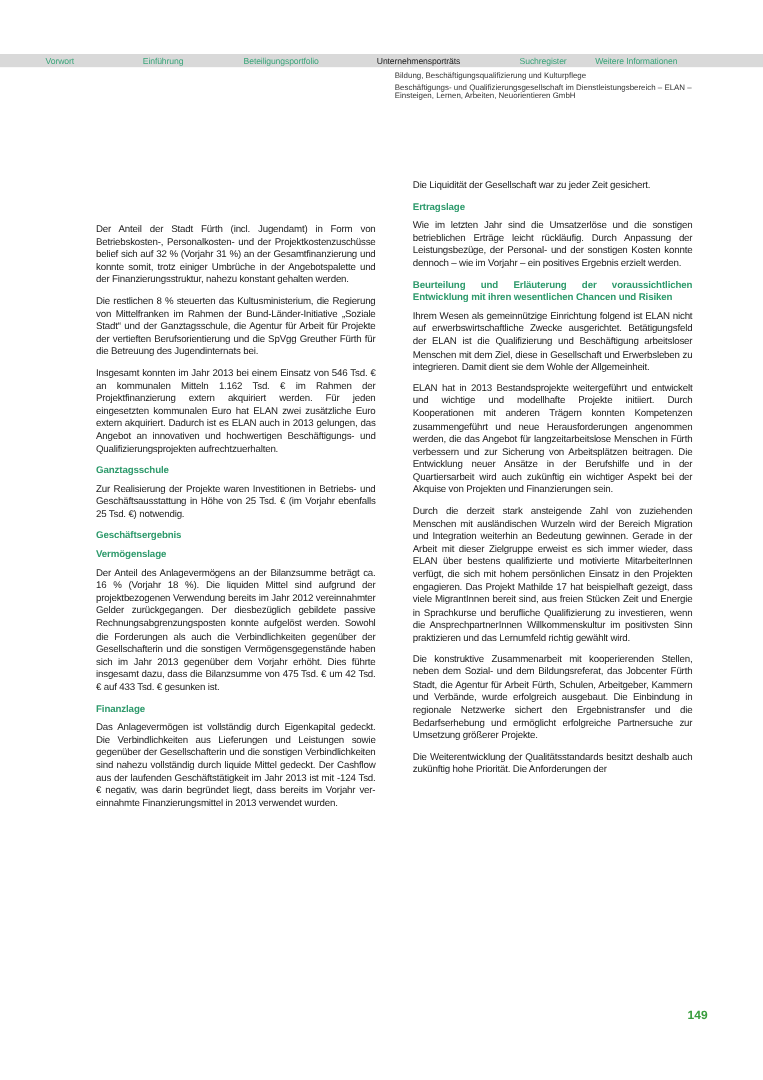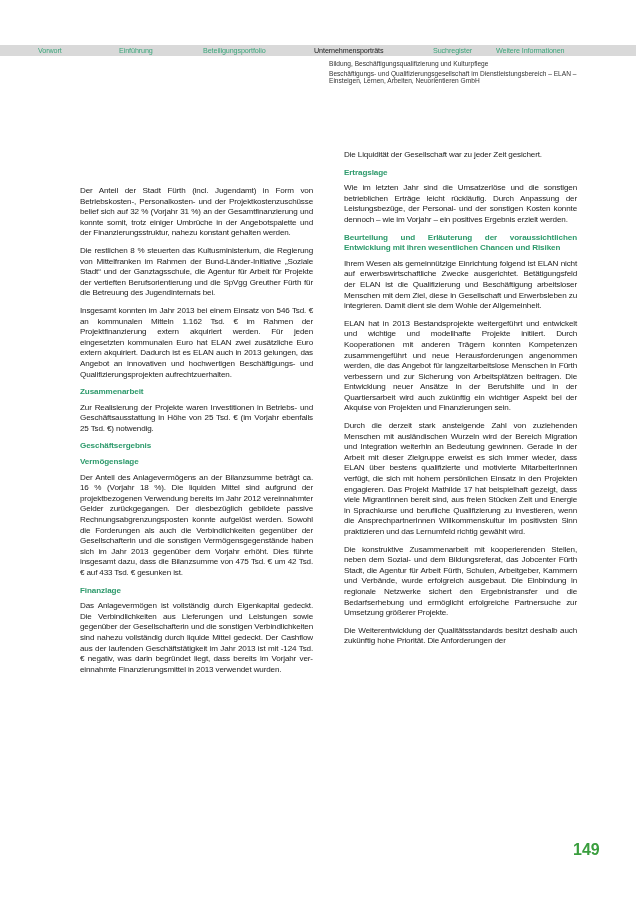--- a/index.html
+++ b/index.html
@@ -7,21 +7,21 @@
          font-family:"Liberation Sans", sans-serif; color:#222; }
   .navbar { position:absolute; left:0; top:45px; width:636px; height:11px; background:#d9d9d9; }
   .nav-item { position:absolute; top:0; font-size:7.2px; line-height:11px; color:#3aa57a; white-space:nowrap; letter-spacing:-0.1px; }
   .nav-item.active { color:#222; }
   .subhead { position:absolute; left:329px; font-size:6.6px; line-height:7px; color:#333; white-space:nowrap; }
   .col { position:absolute; top:150px; width:233px; font-size:8.1px; line-height:10.6px; text-align:justify; letter-spacing:-0.15px; }
   .col p { margin:0 0 7px 0; hyphens:manual; }
   .col h3 { margin:0 0 5px 0; font-size:8.1px; font-weight:bold; color:#2e9a6c; line-height:10.6px; letter-spacing:-0.1px; }
   .col-left { left:80px;margin-top:36px; }
   .col-right { left:344px; }
-  .page-number { position:absolute; left:573px; top:841px; font-size:16px; font-weight:bold; color:#3a9e3e; }
+  .page-number { position:absolute; left:573px; top:841px; font-size:10px; font-weight:bold; color:#3a9e3e; }
 </style>
 </head>
 <body>
 
 <nav class="navbar">
   <a class="nav-item" style="left:38px">Vorwort</a>
   <a class="nav-item" style="left:119px">Einführung</a>
   <a class="nav-item" style="left:203px">Beteiligungsportfolio</a>
   <a class="nav-item active" style="left:314px">Unternehmensporträts</a>
   <a class="nav-item" style="left:433px">Suchregister</a>
@@ -29,21 +29,21 @@
 </nav>
 
 <div class="subhead" style="top:60px">Bildung, Beschäftigungsqualifizierung und Kulturpflege</div>
 <div class="subhead" style="top:70px">Beschäftigungs- und Qualifizierungsgesellschaft im Dienstleistungsbereich – ELAN –</div>
 <div class="subhead" style="top:77px">Einsteigen, Lernen, Arbeiten, Neuorientieren GmbH</div>
 
 <div class="col col-left">
   <p>Der Anteil der Stadt Fürth (incl. Jugendamt) in Form von Betriebskosten-, Personalkosten- und der Projektkosten­zuschüsse belief sich auf 32 % (Vorjahr 31 %) an der Gesamtfinanzierung und konnte somit, trotz einiger Um­brüche in der Angebotspalette und der Finanzierungs­struktur, nahezu konstant gehalten werden.</p>
   <p>Die restlichen 8 % steuerten das Kultusministerium, die Regierung von Mittelfranken im Rahmen der Bund-Län­der-Initiative „Soziale Stadt“ und der Ganztagsschule, die Agentur für Arbeit für Projekte der vertieften Berufsorien­tierung und die SpVgg Greuther Fürth für die Betreuung des Jugendinternats bei.</p>
   <p>Insgesamt konnten im Jahr 2013 bei einem Einsatz von 546 Tsd. € an kommunalen Mitteln 1.162 Tsd. € im Rah­men der Projektfinanzierung extern akquiriert werden. Für jeden eingesetzten kommunalen Euro hat ELAN zwei zu­sätzliche Euro extern akquiriert. Dadurch ist es ELAN auch in 2013 gelungen, das Angebot an innovativen und hochwertigen Beschäftigungs- und Qualifizierungsprojek­ten aufrechtzuerhalten.</p>
-  <h3>Zusammenarbeit</h3>
+  <h3>Ganztagsschule</h3>
   <p>Zur Realisierung der Projekte waren Investitionen in Be­triebs- und Geschäftsausstattung in Höhe von 25 Tsd. € (im Vorjahr ebenfalls 25 Tsd. €) notwendig.</p>
   <h3>Geschäftsergebnis</h3>
   <h3>Vermögenslage</h3>
   <p>Der Anteil des Anlagevermögens an der Bilanzsumme beträgt ca. 16 % (Vorjahr 18 %). Die liquiden Mittel sind aufgrund der projektbezogenen Verwendung bereits im Jahr 2012 vereinnahmter Gelder zurückgegangen. Der diesbezüglich gebildete passive Rechnungsabgrenzungs­posten konnte aufgelöst werden. Sowohl die Forderungen als auch die Verbindlichkeiten gegenüber der Gesellschaf­terin und die sonstigen Vermögensgegenstände haben sich im Jahr 2013 gegenüber dem Vorjahr erhöht. Dies führte insgesamt dazu, dass die Bilanzsumme von 475 Tsd. € um 42 Tsd. € auf 433 Tsd. € gesunken ist.</p>
   <h3>Finanzlage</h3>
   <p>Das Anlagevermögen ist vollständig durch Eigenkapital gedeckt. Die Verbindlichkeiten aus Lieferungen und Leis­tungen sowie gegenüber der Gesellschafterin und die sonstigen Verbindlichkeiten sind nahezu vollständig durch liquide Mittel gedeckt. Der Cashflow aus der laufenden Geschäftstätigkeit im Jahr 2013 ist mit -124 Tsd. € nega­tiv, was darin begründet liegt, dass bereits im Vorjahr ver­einnahmte Finanzierungsmittel in 2013 verwendet wurden.</p>
 </div>
 
 <div class="col col-right">
   <p>Die Liquidität der Gesellschaft war zu jeder Zeit gesichert.</p>

